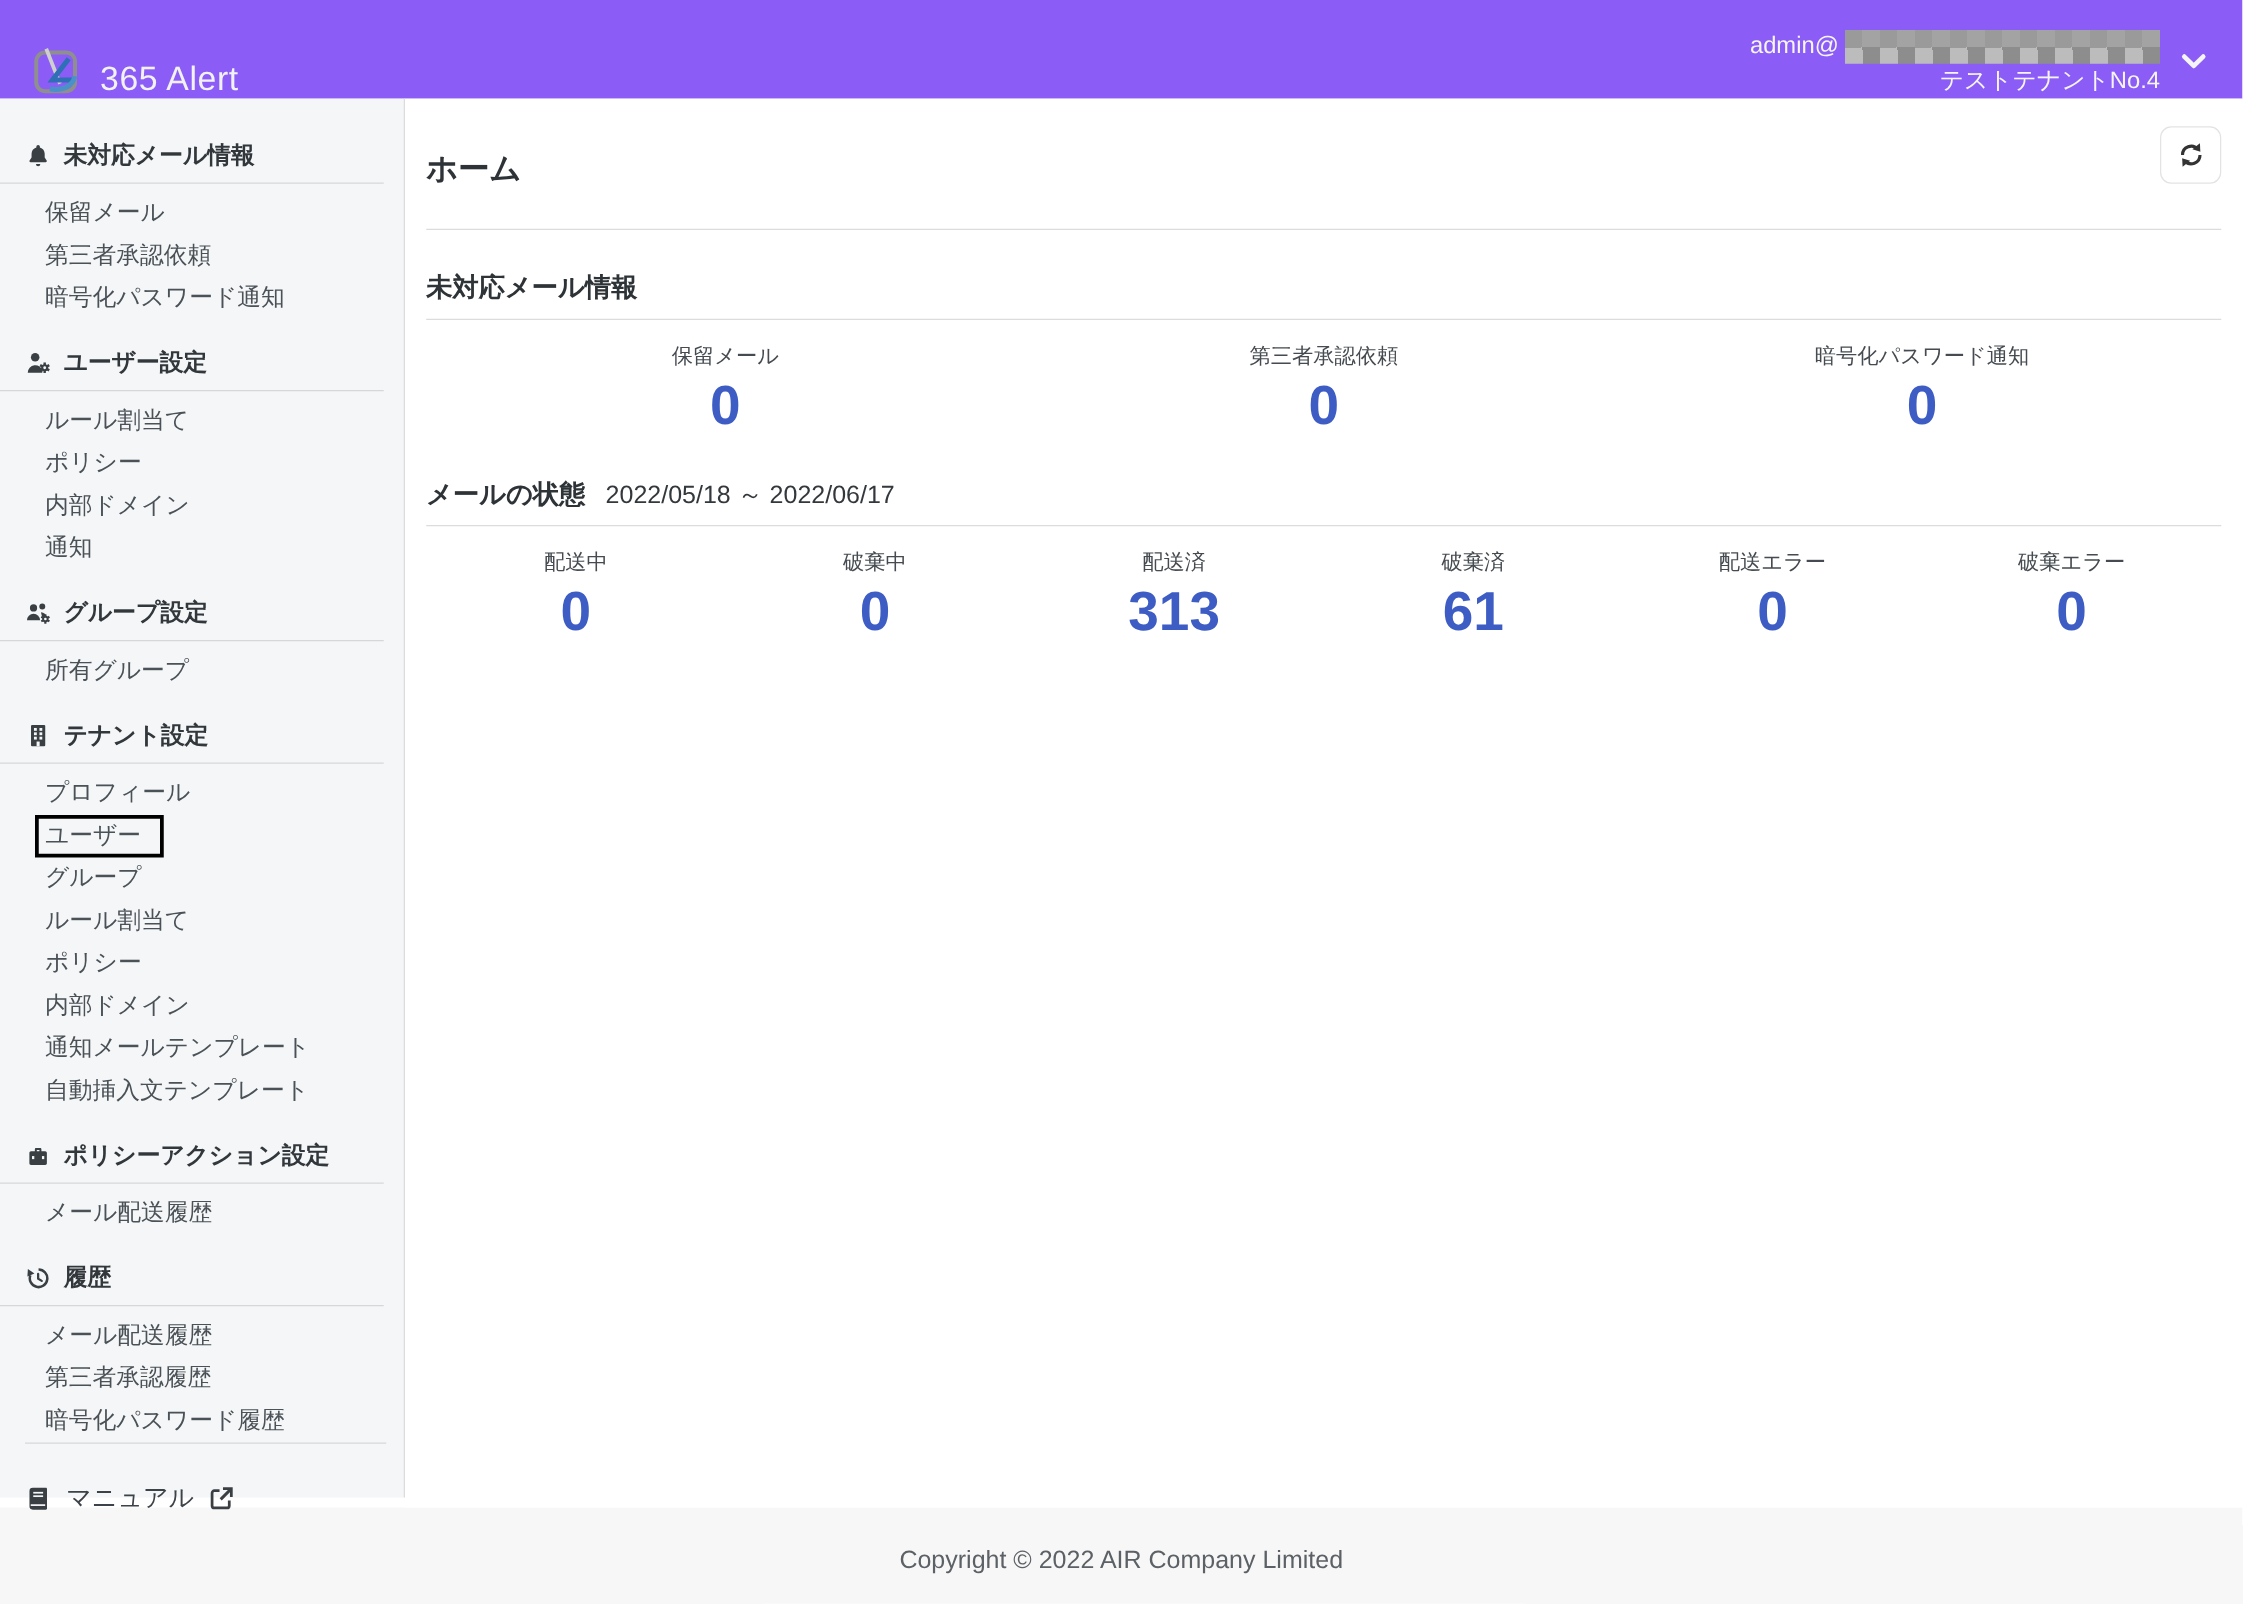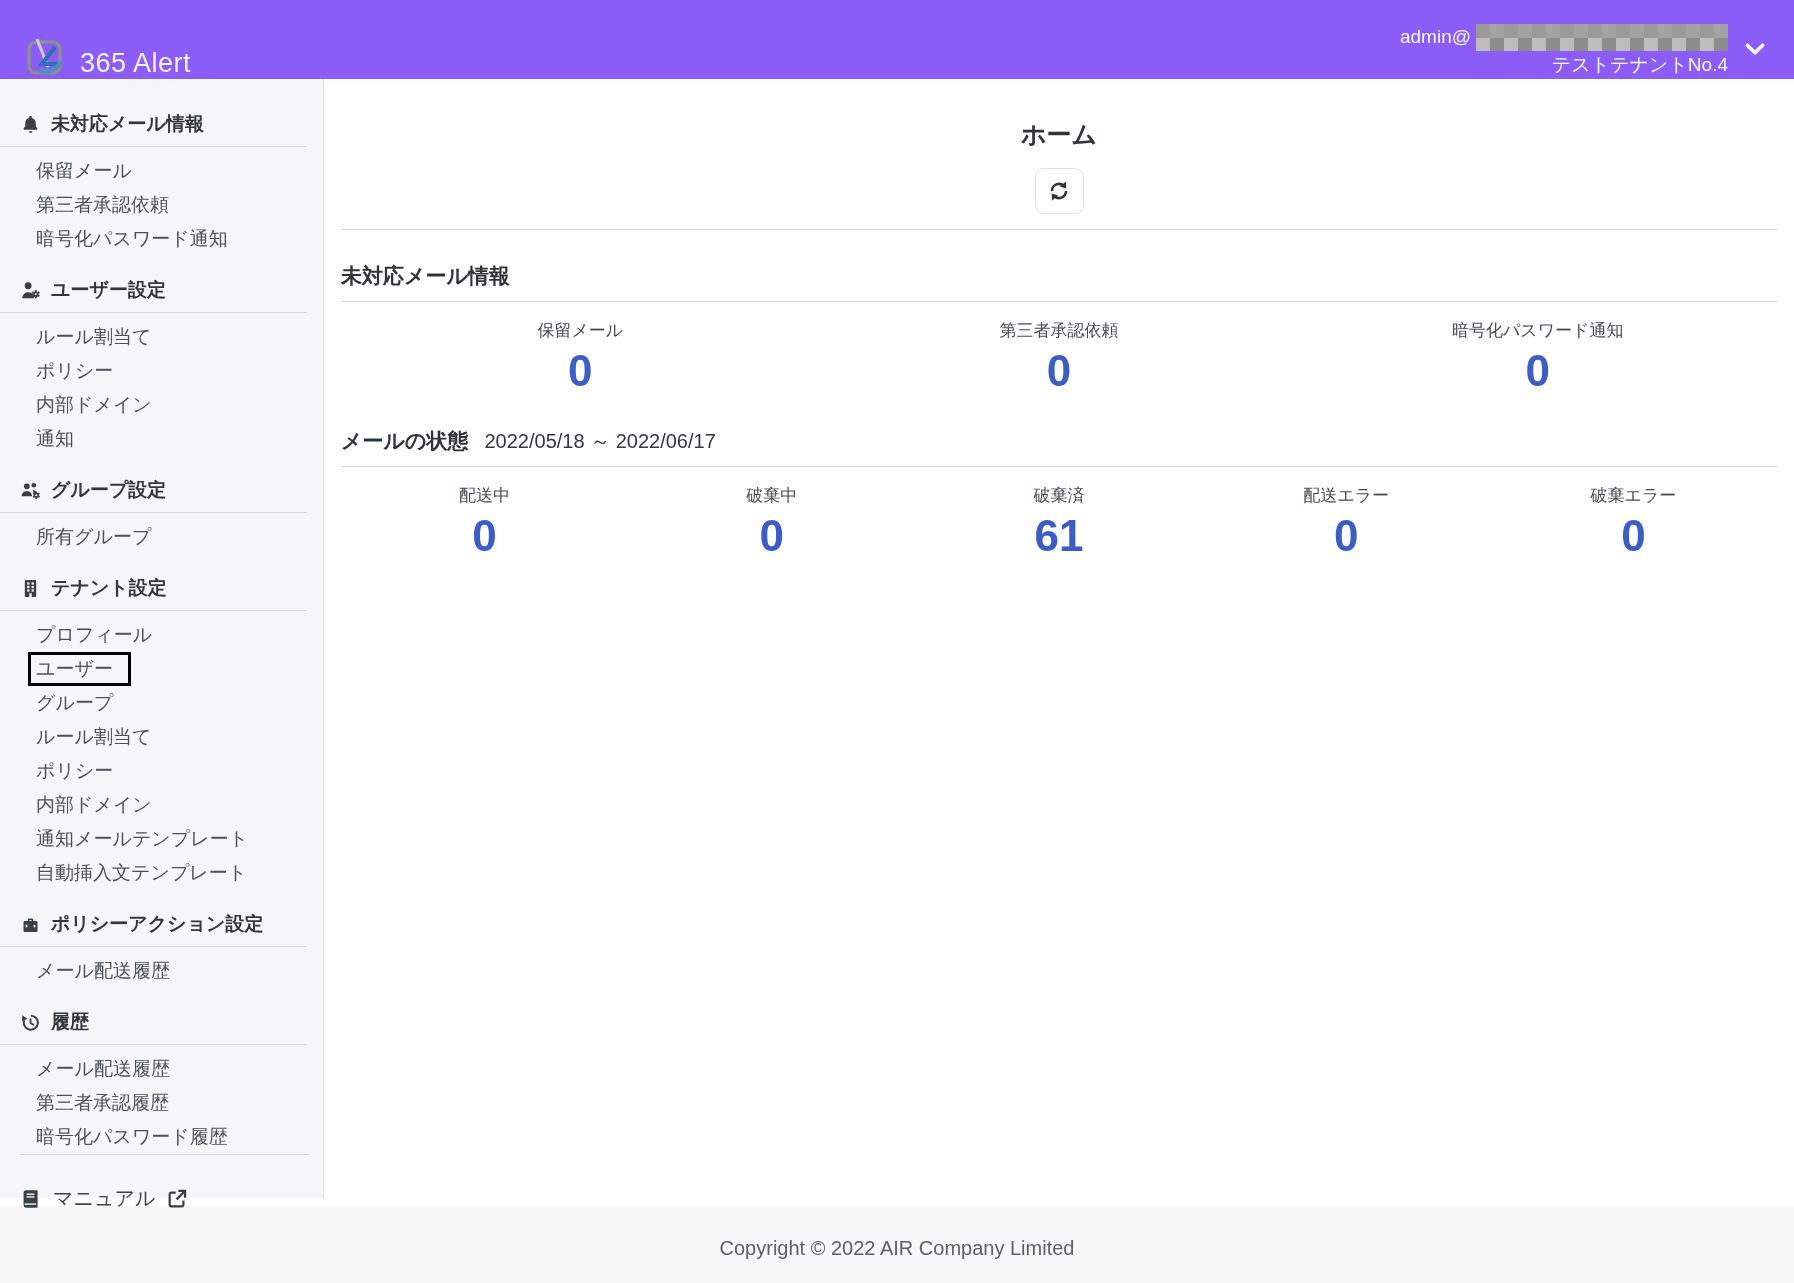--- a/index.html
+++ b/index.html
@@ -52,21 +52,21 @@
   }
   .manual-wrap { margin-top:auto; padding-bottom:28px; }
   .manual-divider { border:0; border-top:1px solid #d5d8da; margin:0 14px 30px 20px; }
   .manual-link {
     display:flex; align-items:center; gap:11px; padding-left:20px;
     font-size:20px; color:#3c4248; cursor:pointer;
   }
   .manual-link svg { width:22px; height:22px; }
   
   .main { flex:1; padding:0 17px; background:#fff; }
-  .title-row { margin-top:22px; display:flex; align-items:center; justify-content:space-between;flex-direction:column; }
+  .title-row { margin-top:22px; display:flex; justify-content:space-between; }
   .page-title { font-size:25px; font-weight:bold; color:#2e3337; }
   .refresh-btn {
     width:49px; height:46px; border:1px solid #e3e3e3; border-radius:9px; background:#fff;
     display:flex; align-items:center; justify-content:center; cursor:pointer;
   }
   .refresh-btn svg { width:24px; height:24px; }
   .main-divider { border:0; border-top:1px solid #dcdcdc; margin:15px 0 0; }
   .sec-head-row { margin-top:32px; display:flex; align-items:baseline; gap:16px; }
   .sec-title { font-size:21px; font-weight:bold; color:#2e3337; }
   .sec-date { font-size:20px; color:#33383c;text-align:center; }
@@ -300,20 +300,24 @@
       <div class="stats-row">
         <div class="stat">
           <div class="stat-label">配送中</div>
           <div class="stat-value">0</div>
         </div>
         <div class="stat">
           <div class="stat-label">破棄中</div>
           <div class="stat-value">0</div>
         </div>
         <div class="stat">
+          <div class="stat-label">配送済</div>
+          <div class="stat-value">313</div>
+        </div>
+        <div class="stat">
           <div class="stat-label">破棄済</div>
           <div class="stat-value">61</div>
         </div>
         <div class="stat">
           <div class="stat-label">配送エラー</div>
           <div class="stat-value">0</div>
         </div>
         <div class="stat">
           <div class="stat-label">破棄エラー</div>
           <div class="stat-value">0</div>

